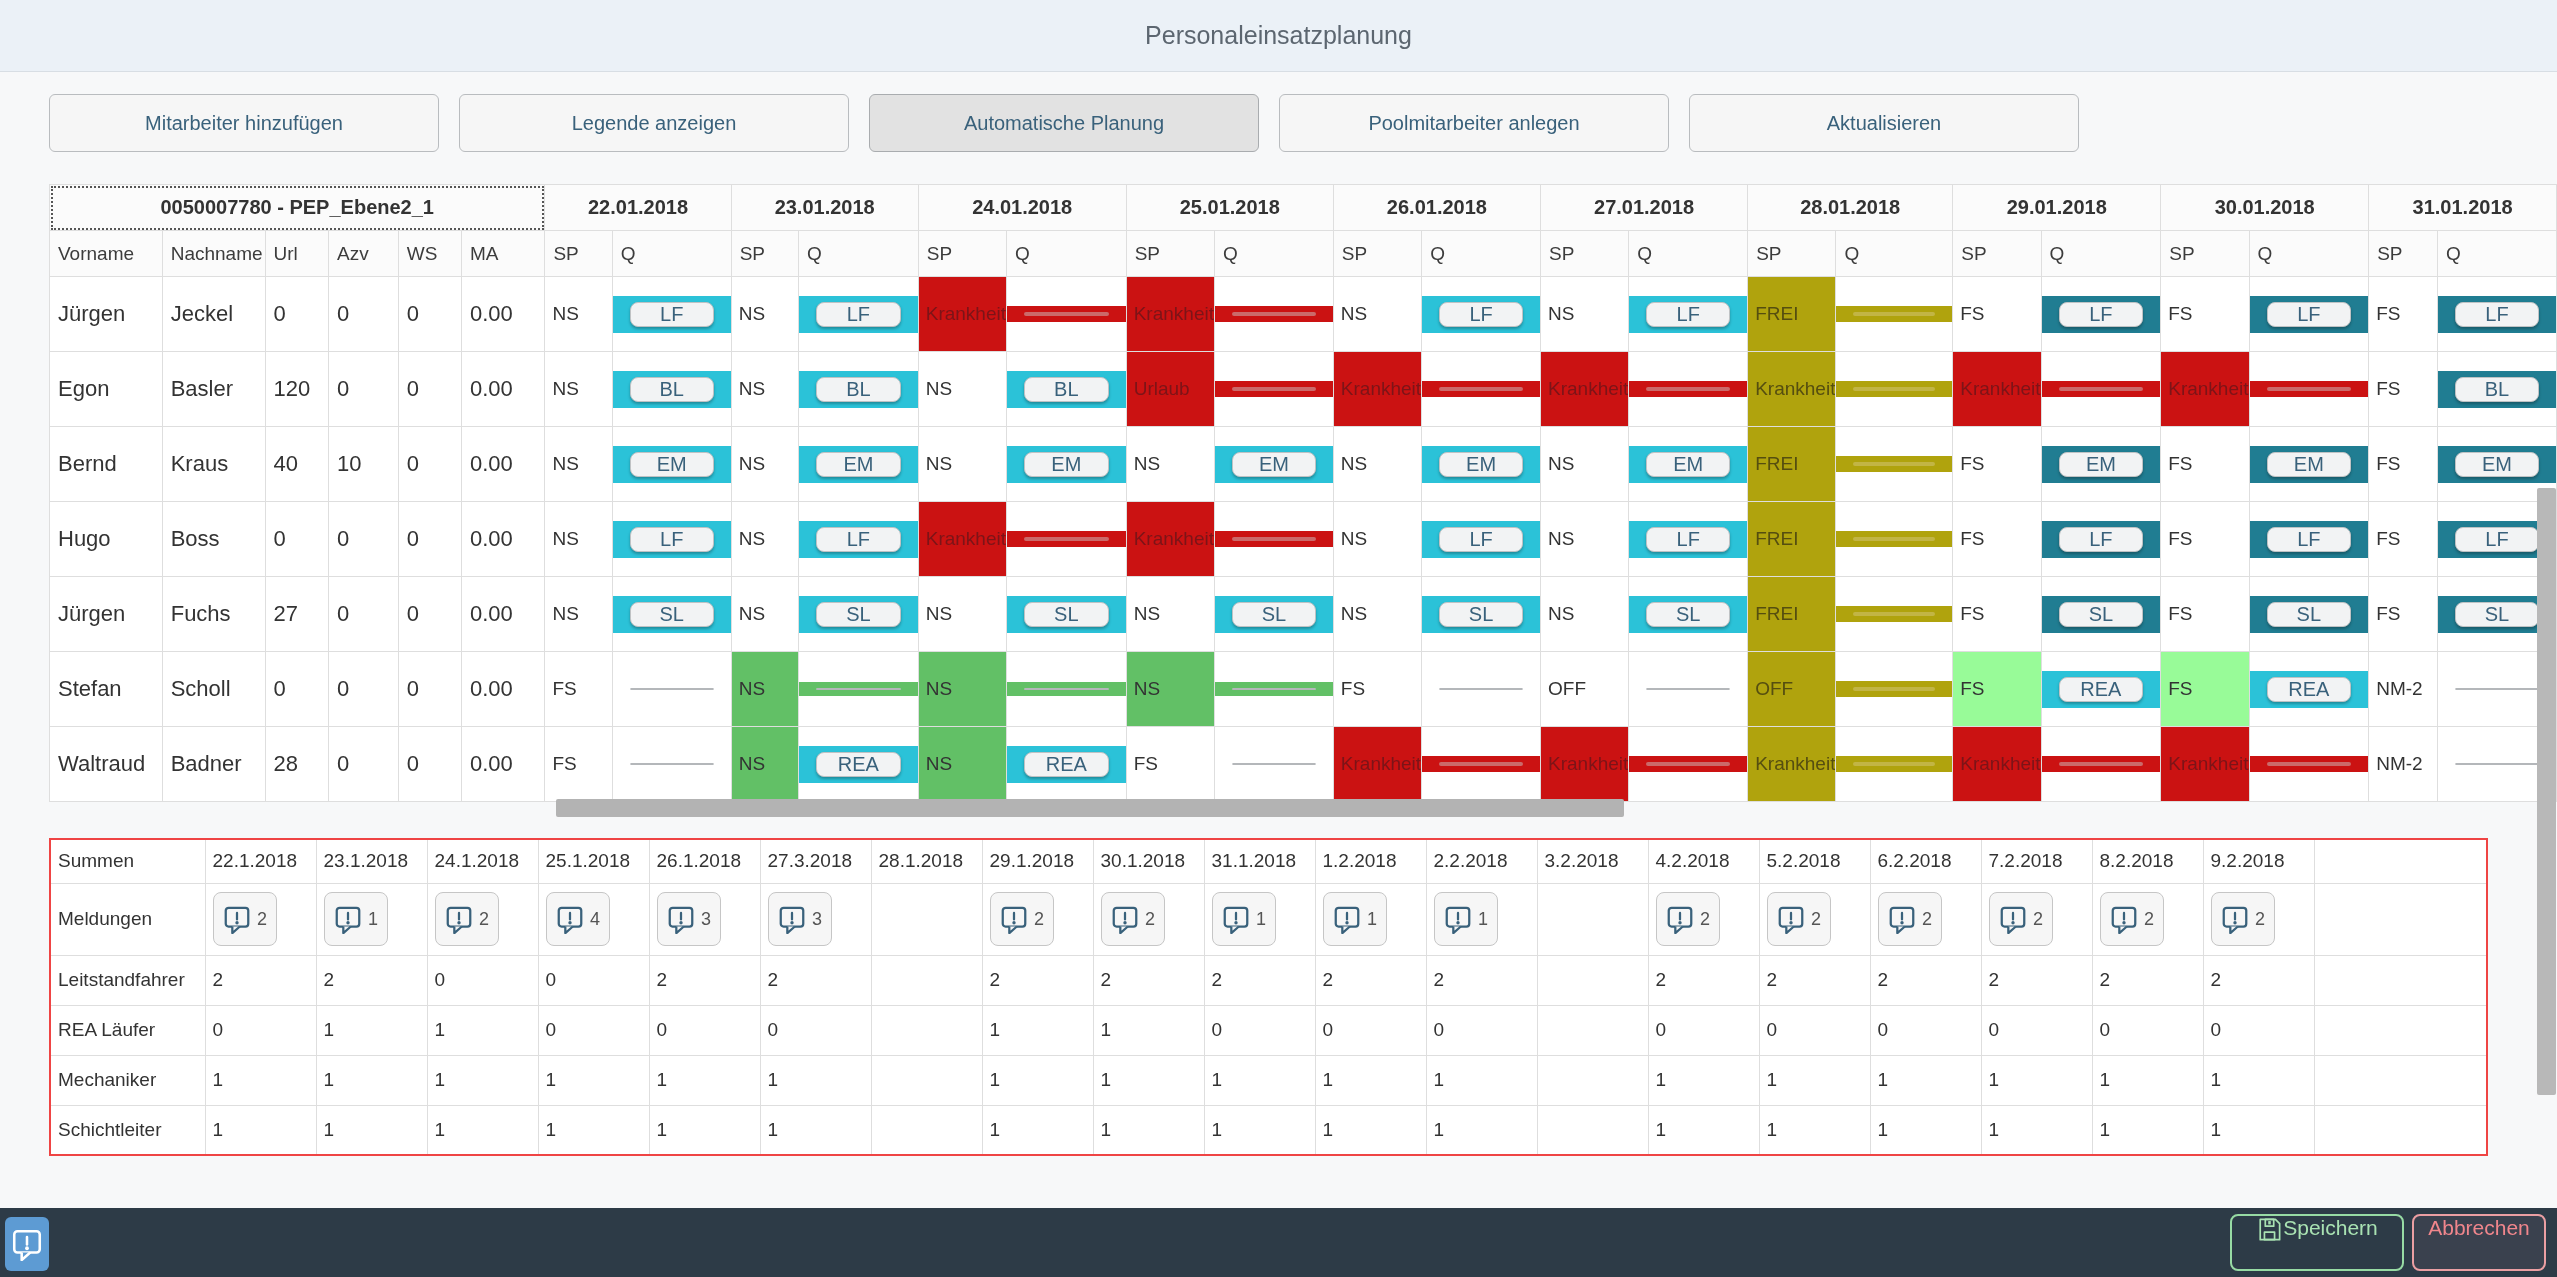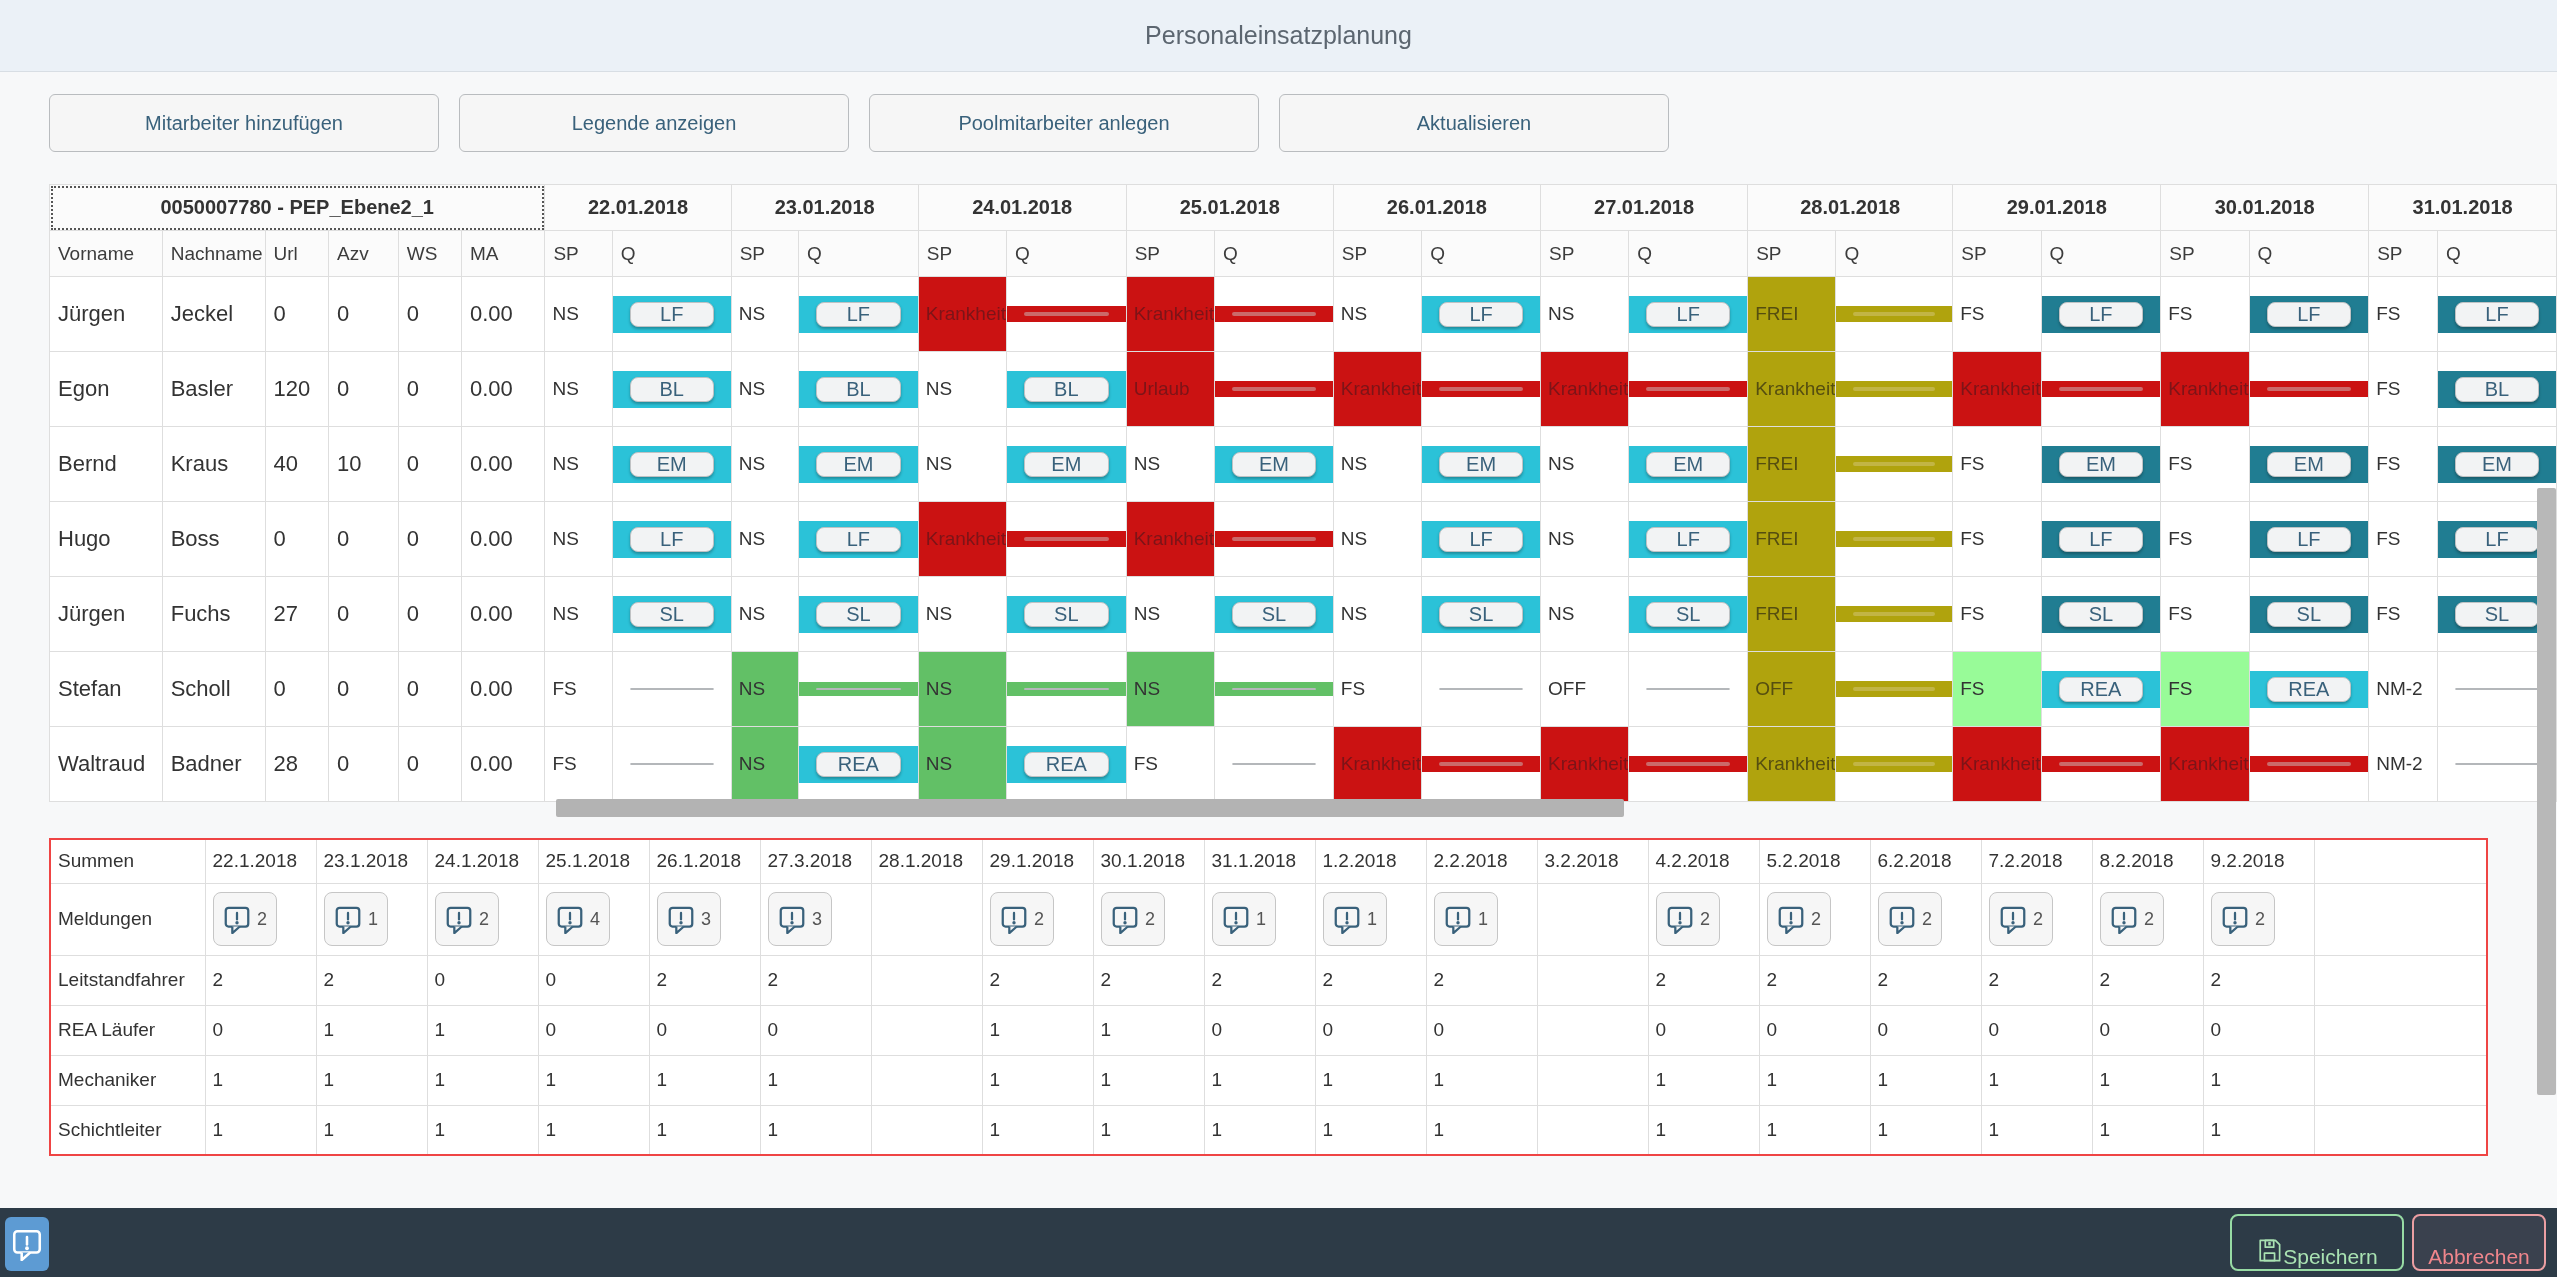--- a/index.html
+++ b/index.html
@@ -64,34 +64,35 @@
   #sum-table tbody tr{height:50px}
   .mbtn{width:64px;height:54px;border:1px solid #c6c6c6;border-radius:8px;background:#f6f6f6;
     display:inline-flex;align-items:center;justify-content:center;gap:5px;cursor:pointer;vertical-align:middle}
   .mcount{font-size:18px;color:#555}
 
   
   .footer{position:absolute;left:0;top:1208px;width:2557px;height:69px;background:#2d3b47}
   .notif{position:absolute;left:5px;top:9px;width:44px;height:54px;background:#5d9bd3;
     border-radius:6px;display:flex;align-items:center;justify-content:center;cursor:pointer}
   .fbtn{position:absolute;top:6px;height:57px;border-radius:8px;background:transparent;font-family:inherit;
-    font-size:21px;display:flex;align-items:flex-end;justify-content:center;cursor:pointer}
+    font-size:21px;display:flex;align-items:flex-start;justify-content:center;cursor:pointer}
   .save{left:2230px;width:174px;border:2px solid #97dba4;color:#a9e2b2}
   .cancel{left:2412px;width:134px;border:2px solid #eb9fa3;color:#f0868c;background:rgba(235,160,165,.07)}
 </style>
 </head>
 <body>
 
 <div class="titlebar">
   <h1>Personaleinsatzplanung</h1>
 </div>
 
 <div class="toolbar" id="toolbar">
     <button class="tbtn">Mitarbeiter hinzufügen</button>
     <button class="tbtn">Legende anzeigen</button>
+    <button class="tbtn active">Automatische Planung</button>
     <button class="tbtn">Poolmitarbeiter anlegen</button>
     <button class="tbtn">Aktualisieren</button>
   </div>
 
 <div class="planwrap">
   <table id="plan-table">
       <colgroup>
         <col style="width:114px">
         <col style="width:103px">
         <col style="width:65px">

